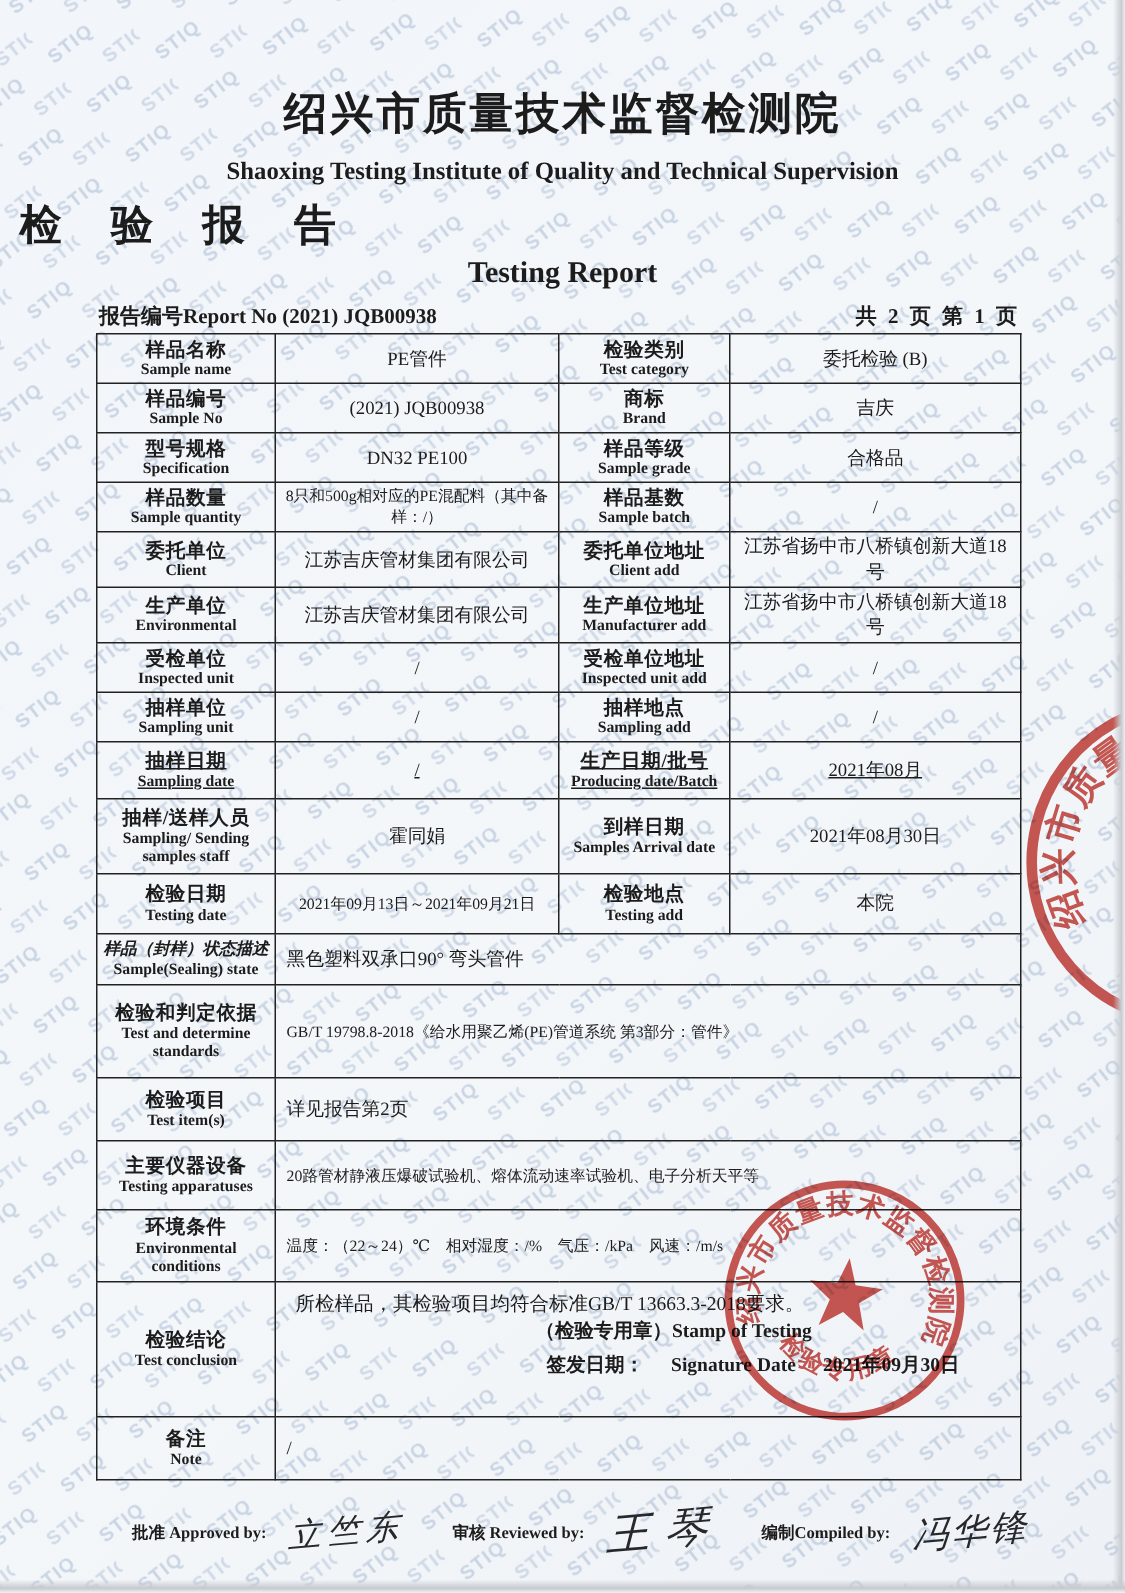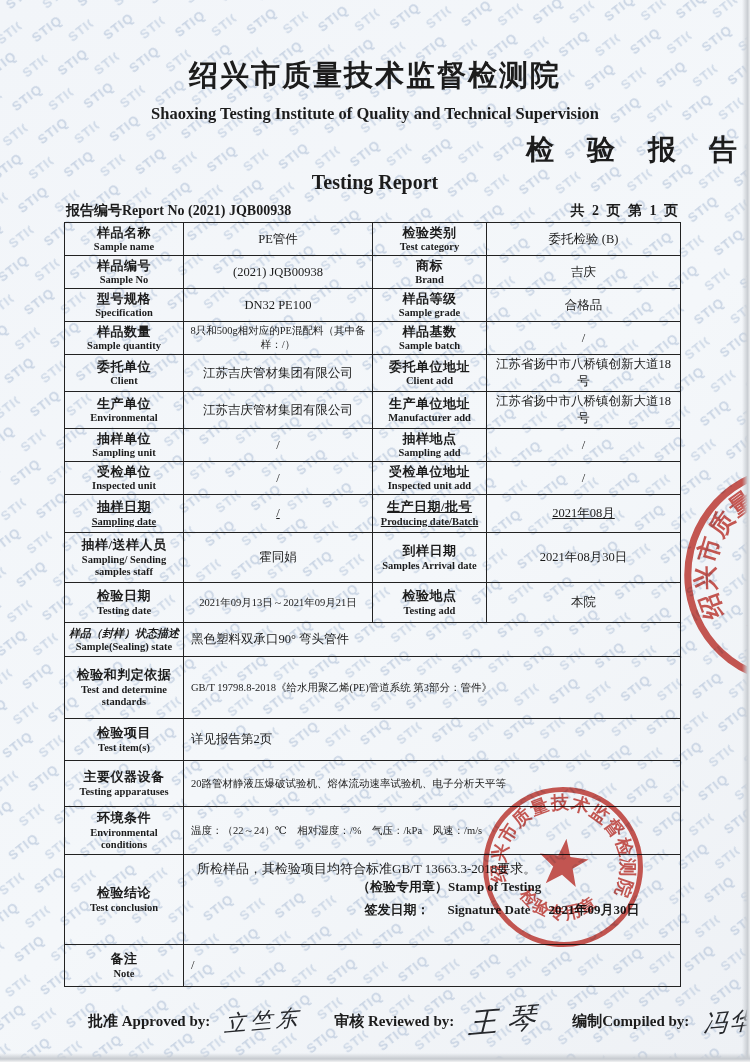--- a/index.html
+++ b/index.html
@@ -7,41 +7,41 @@
   .page{
     position:relative;width:750px;height:1062px;margin:0 auto;
     background:linear-gradient(135deg,#f2f5f9 0%,#f4f7fa 55%,#eef1f5 100%);
     overflow:hidden;color:#1c1c1c;
   }
   .wm-svg{position:absolute;left:0;top:0;z-index:0;pointer-events:none;}
   .content{position:relative;z-index:1;}
   
   .org-cn{margin-top:56px;text-align:center;font-size:29px;font-weight:bold;letter-spacing:2px;}
   .org-en{margin-top:8px;text-align:center;font-size:16.5px;font-weight:bold;}
-  .title-cn{margin-top:7px;text-align:right;font-size:28px;font-weight:bold;letter-spacing:13px;text-indent:13px;}
+  .title-cn{margin-top:7px;text-align:left;font-size:28px;font-weight:bold;letter-spacing:13px;text-indent:13px;}
   .title-en{margin-top:2px;text-align:center;font-size:20px;font-weight:bold;}
   .report-line{display:flex;justify-content:space-between;align-items:flex-end;margin:8px 70px 2px 66px;font-size:14px;font-weight:bold;}
   .report-line .pgn{letter-spacing:2px;}
   
   table.rpt{border-collapse:collapse;margin-left:64px;width:616px;table-layout:fixed;background:transparent;}
   table.rpt td{border:1.5px solid #222;padding:1px 3px;vertical-align:middle;overflow:hidden;}
   td.lab{text-align:center;}
   .lab-cn{font-size:13px;font-weight:bold;letter-spacing:.5px;line-height:1.3;}
   .lab-cn.sm{font-size:11px;letter-spacing:0;font-style:italic;}
   .lab-en{font-size:10.5px;font-weight:bold;line-height:1.15;}
   td.val{text-align:center;font-size:12.5px;}
   td.val.left{text-align:left;padding-left:7px;}
   
   .conc-main{font-size:13px;padding:4px 0 0 10px;}
   .conc-stamp{font-size:13px;font-weight:bold;margin:0 0 0 170px;}
   .conc-sign{font-size:13px;font-weight:bold;margin:5px 0 0 140px;text-align:center;}
   .conc-sign .sp{display:inline-block;width:18px;}
   
   .footer{display:flex;align-items:center;margin:14px 0 0 88px;gap:6px;}
-  .f-lab{font-size:15px;font-weight:bold;white-space:nowrap;}
+  .f-lab{font-size:11px;font-weight:bold;white-space:nowrap;}
   .sig{font-family:"DejaVu Sans",sans-serif;font-style:italic;color:#26282c;
        transform:rotate(-5deg) skewX(-6deg);display:inline-block;margin:0 26px 0 8px;white-space:nowrap;}
   .sig-a{font-size:22px;letter-spacing:4px;}
   .sig-r{font-size:29px;letter-spacing:10px;margin-right:20px;}
   .sig-c{font-size:24px;letter-spacing:2px;margin-right:0;}
   
   .stamp{position:absolute;z-index:3;mix-blend-mode:multiply;opacity:.85;pointer-events:none;}
   .stamp-main{left:477px;top:781px;width:172px;height:172px;transform:rotate(7deg);}
   .stamp-edge{left:676px;top:457px;width:236px;height:236px;transform:rotate(-8deg);}
   
@@ -155,39 +155,39 @@
             </td>
             <td class="val">江苏吉庆管材集团有限公司</td>
             <td class="lab">
               <div class="lab-cn">生产单位地址</div>
               <div class="lab-en">Manufacturer  add</div>
             </td>
             <td class="val">江苏省扬中市八桥镇创新大道18号</td>
           </tr>
           <tr style="height: 33px;">
             <td class="lab">
+              <div class="lab-cn">受检单位</div>
+              <div class="lab-en">Inspected  unit</div>
+            </td>
+            <td class="val">/</td>
+            <td class="lab">
+              <div class="lab-cn">受检单位地址</div>
+              <div class="lab-en">Inspected  unit add</div>
+            </td>
+            <td class="val">/</td>
+          </tr>
+          <tr style="height: 33px;">
+            <td class="lab">
               <div class="lab-cn">抽样单位</div>
               <div class="lab-en">Sampling  unit</div>
             </td>
             <td class="val">/</td>
             <td class="lab">
               <div class="lab-cn">抽样地点</div>
               <div class="lab-en">Sampling add</div>
-            </td>
-            <td class="val">/</td>
-          </tr>
-          <tr style="height: 33px;">
-            <td class="lab">
-              <div class="lab-cn">受检单位</div>
-              <div class="lab-en">Inspected  unit</div>
-            </td>
-            <td class="val">/</td>
-            <td class="lab">
-              <div class="lab-cn">受检单位地址</div>
-              <div class="lab-en">Inspected  unit add</div>
             </td>
             <td class="val">/</td>
           </tr>
           <tr style="height: 38px; text-decoration: underline;">
             <td class="lab">
               <div class="lab-cn">抽样日期</div>
               <div class="lab-en">Sampling  date</div>
             </td>
             <td class="val">/</td>
             <td class="lab">

